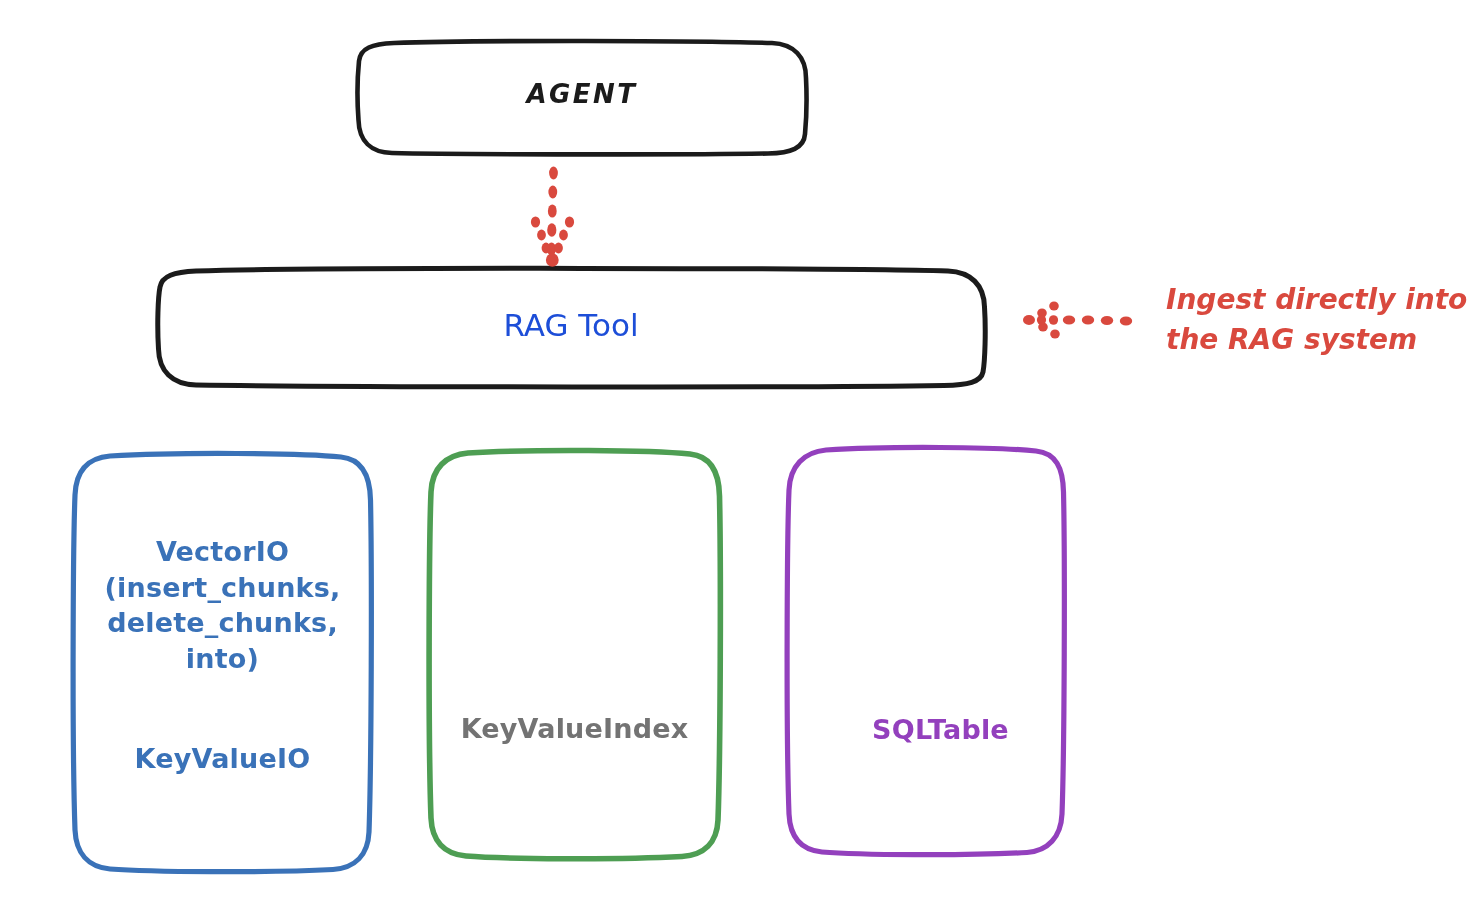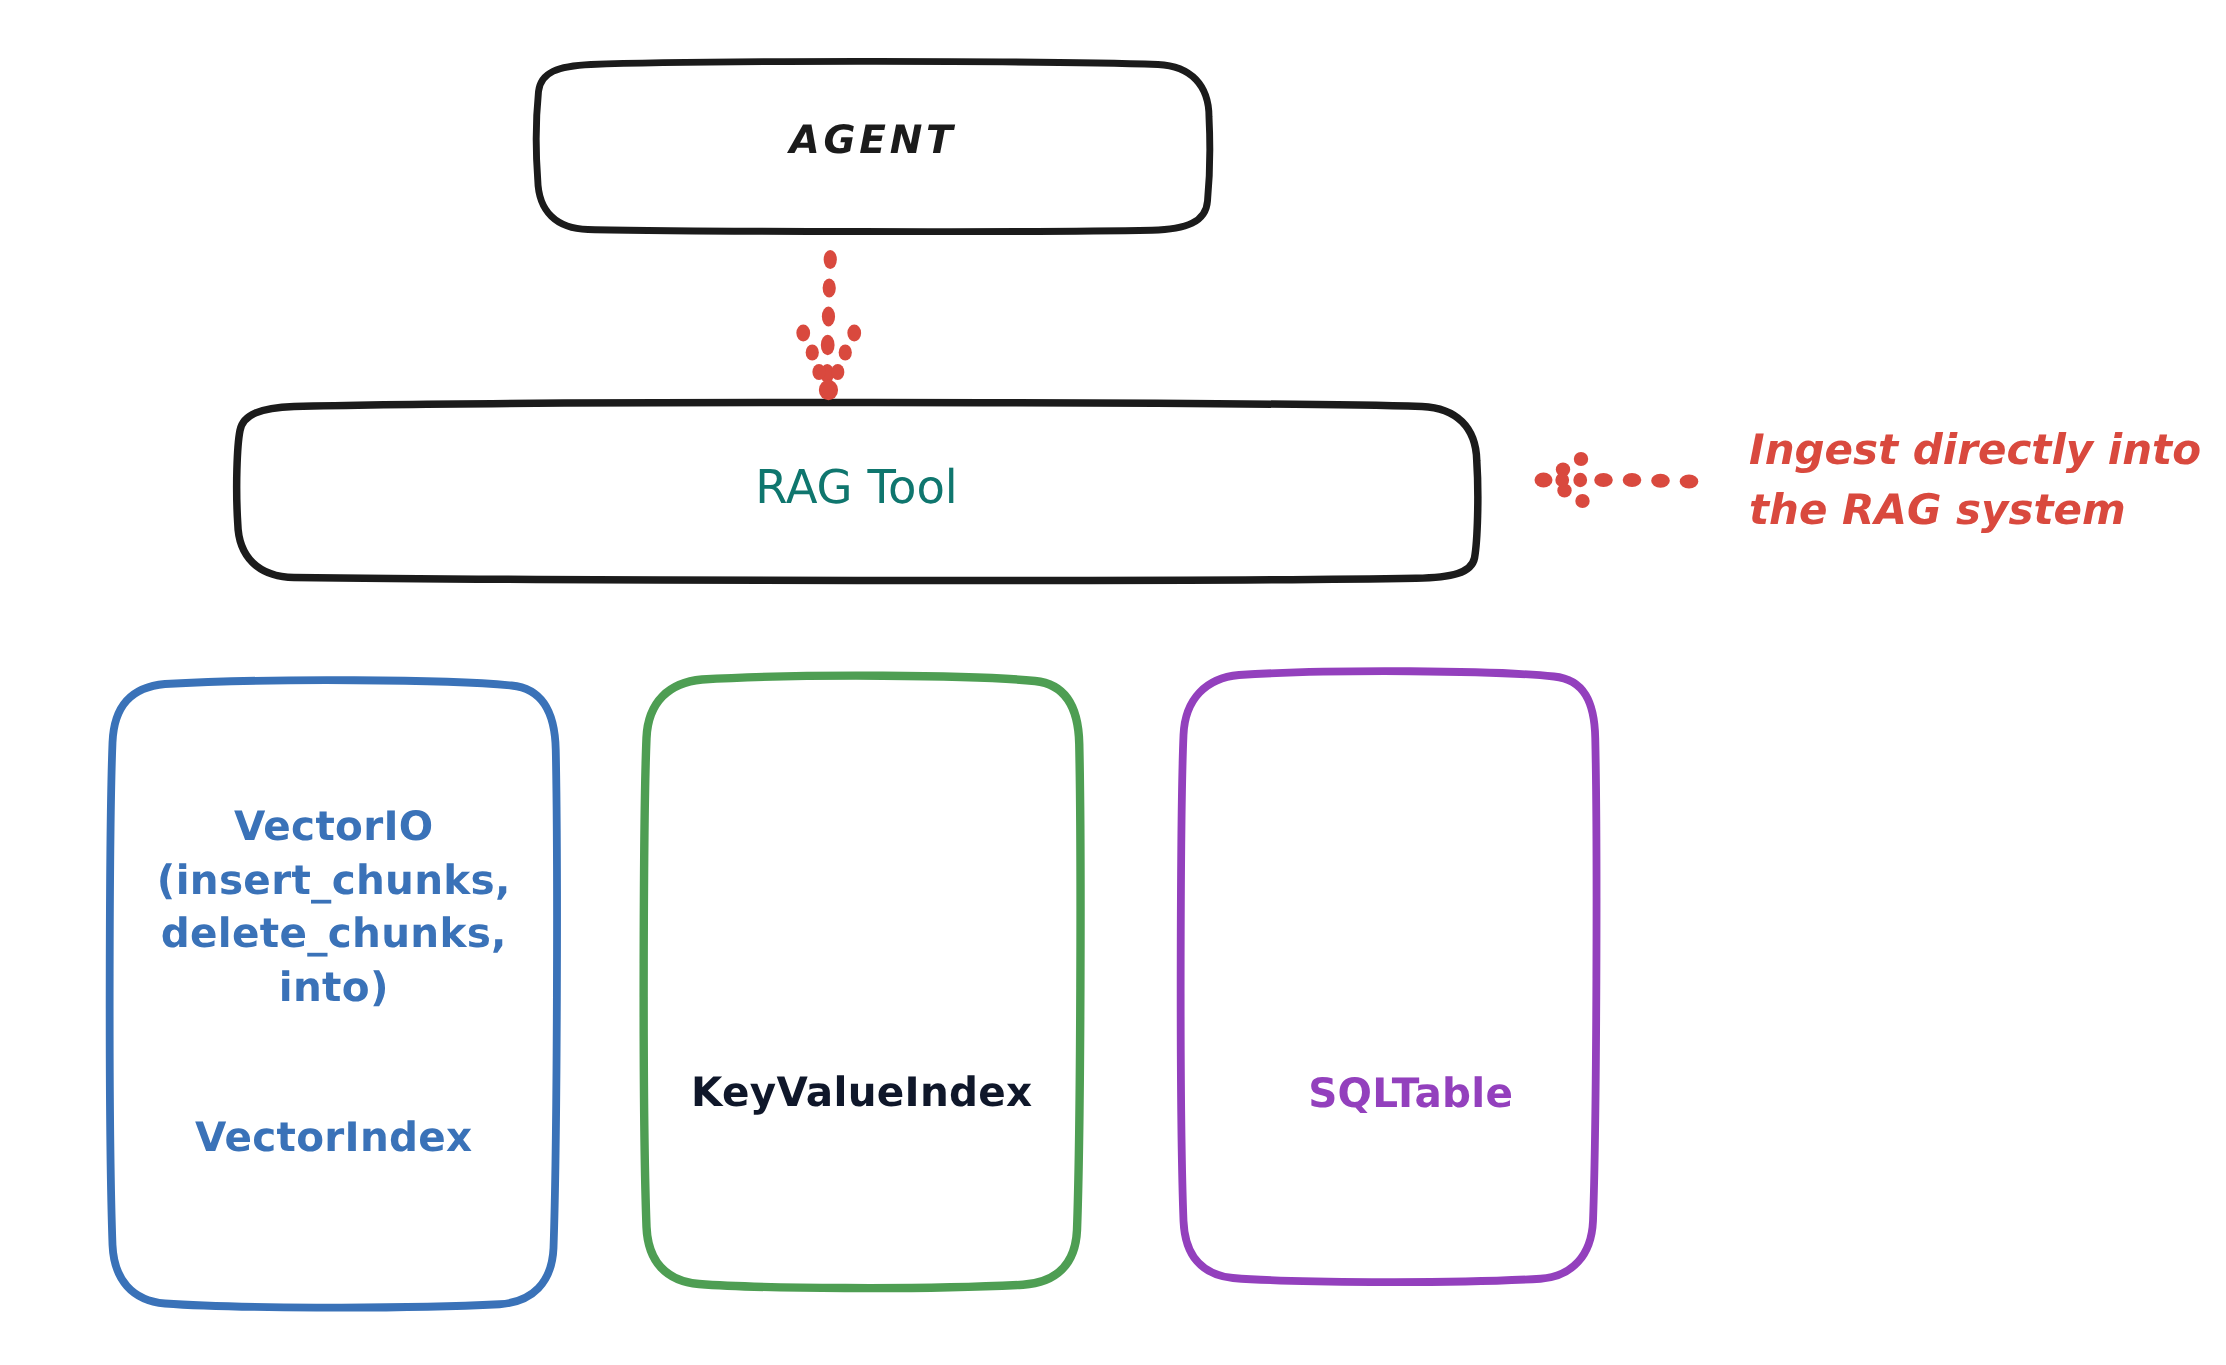--- a/index.html
+++ b/index.html
@@ -43,21 +43,21 @@
     color: #1b1b1b;
     font-family: "DejaVu Sans", sans-serif;
   }
   
   #ragtool-label {
     left: 157px;
     top: 305px;
     width: 828px;
     font-size: 31px;
     font-weight: 500;
-    color: #0f766e;
+    color: #1d4ed8;
     font-family: "DejaVu Sans", sans-serif;
   }
   
   .leaf-text {
     position: absolute;
     text-align: center;
     white-space: pre-line;
     line-height: 1.32;
     font-size: 27px;
     font-weight: 600;
@@ -194,22 +194,22 @@
   </svg>
 
   <div class="node-label" id="agent-label">AGENT</div>
 
   <div class="node-label" id="ragtool-label">RAG Tool</div>
 
   <div class="leaf-text" style="left:70px; top:534px; width:305px; color:#3a72b8;">VectorIO
 (insert_chunks,
 delete_chunks,
 into)</div>
-  <div class="leaf-sub" style="left:70px; top:743px; width:305px; color:#3a72b8;">VectorIndex</div>
-
-  <div class="leaf-sub" style="left:426px; top:713px; width:297px; color:#0f172a;">KeyValueIndex</div>
+  <div class="leaf-sub" style="left:70px; top:743px; width:305px; color:#3a72b8;">KeyValueIO</div>
+
+  <div class="leaf-sub" style="left:426px; top:713px; width:297px; color:#737373;">KeyValueIndex</div>
 
   <div class="leaf-sub" style="left:784px; top:714px; width:281px; color:#9340bd;padding-left:16px;">SQLTable</div>
 
   <div id="annotation-text" style="color:#d9493e;">Ingest directly into
 the RAG system</div>
 
 </div>
 
 </body></html>

